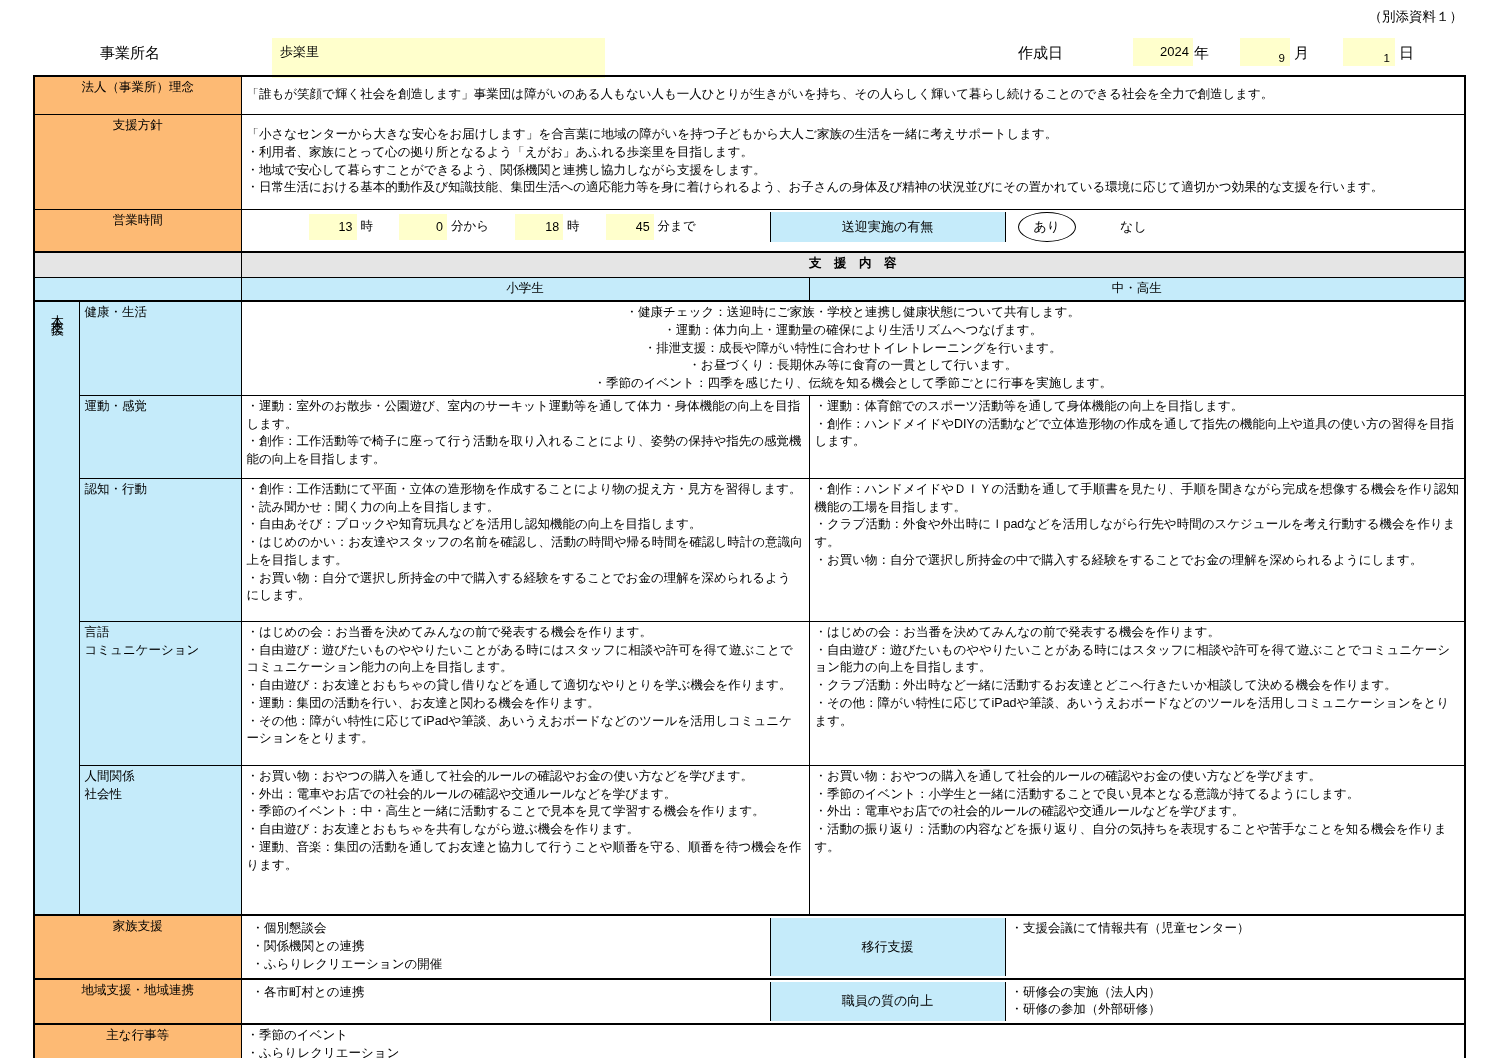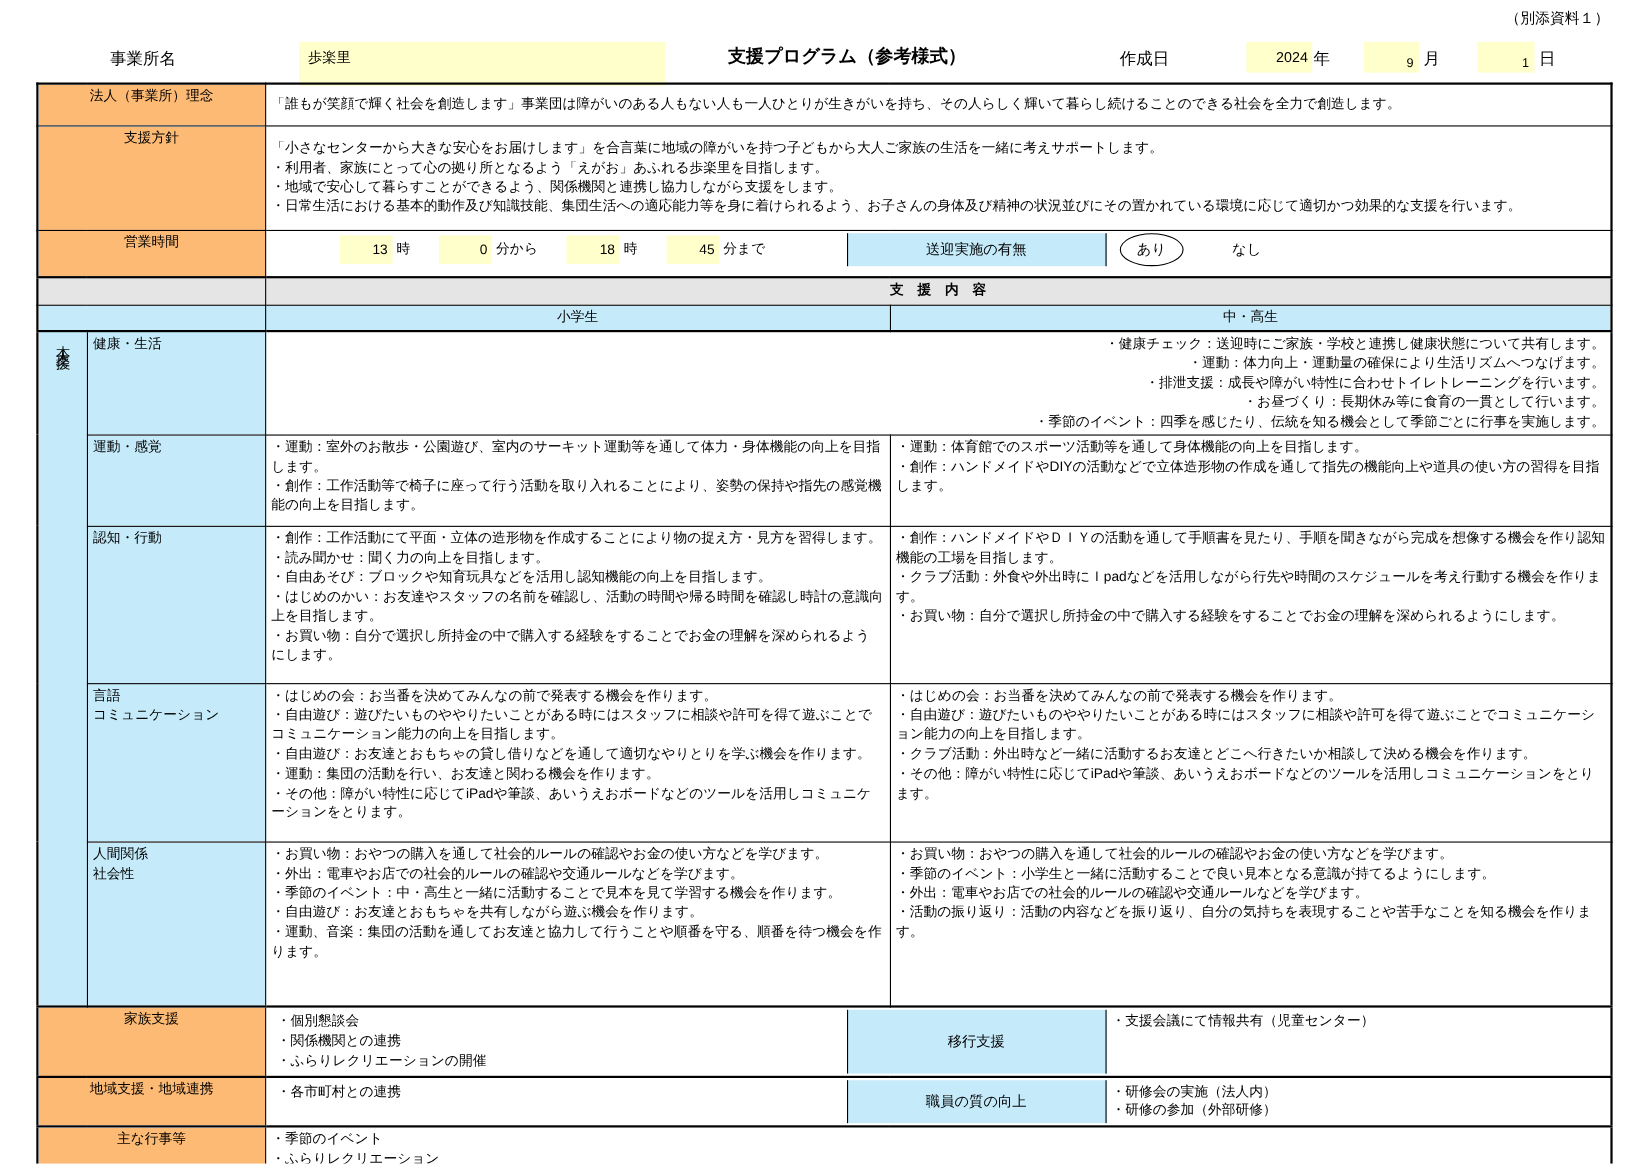--- a/index.html
+++ b/index.html
@@ -19,21 +19,21 @@
   table.main td{border:1px solid #000;padding:2px 5px;font-size:12.5px;line-height:1.42;vertical-align:top;box-sizing:border-box;overflow:hidden;}
   table.main{border:2px solid #000;}
   tr.thick td{border-top-width:2px;}
   td.lbl{background:#fdba74;text-align:center;vertical-align:middle;font-size:13px;white-space:pre-line;}
   td.side{background:#c5ebfa;text-align:center;vertical-align:middle;}
   .vtext{writing-mode:vertical-rl;letter-spacing:3px;font-size:13px;margin:0 auto;}
   td.catlbl{background:#c5ebfa;text-align:left;vertical-align:middle;font-size:13px;white-space:pre-line;padding-left:6px;}
   td.hdrband{background:#e5e5e5;text-align:center;vertical-align:middle;font-weight:bold;font-size:13px;}
   td.colhdr{background:#c5ebfa;text-align:center;vertical-align:middle;font-size:13px;}
   .lines{white-space:pre-line;}
-  td.center-cell{text-align:right;vertical-align:middle;}
+  td.center-cell{text-align:center;vertical-align:middle;}
   td.nopad{padding:0;}
   .flexrow{display:flex;height:100%;align-items:stretch;}
   .hours-area{width:523px;display:flex;align-items:center;box-sizing:border-box;padding-left:62px;}
   .tgrp{display:flex;align-items:center;margin-right:26px;}
   .tval{background:#ffffcc;width:48px;height:26px;line-height:26px;text-align:right;padding-right:4px;box-sizing:border-box;font-size:12.5px;}
   .tunit{margin-left:4px;font-size:12.5px;}
   .bluecell{width:236px;background:#c5ebfa;border-left:1px solid #000;border-right:1px solid #000;display:flex;align-items:center;justify-content:center;font-size:13px;box-sizing:border-box;}
   .pickup-area{flex:1;display:flex;align-items:center;padding-left:12px;}
   .circ{border:1.6px solid #000;border-radius:50%;padding:5px 15px;font-size:13px;}
   .no-opt{margin-left:44px;font-size:13px;}
@@ -41,21 +41,20 @@
   .bflex-rest{flex:1;box-sizing:border-box;padding:2px 5px;}
 </style>
 </head>
 <body>
 
 <div class="page">
 
   <div class="abs note">（別添資料１）</div>
   <div class="abs hdr-label" style="left:100px;top:44px;">事業所名</div>
   <div class="abs ybox office-box">歩楽里</div>
-  <div class="abs title">支援プログラム（参考様式）</div>
   <div class="abs hdr-label" style="left:1018px;top:44px;">作成日</div>
   <div class="abs ybox year-box">2024</div>
   <div class="abs hdr-label" style="left:1194px;top:44px;">年</div>
   <div class="abs ybox month-box">9</div>
   <div class="abs hdr-label" style="left:1294px;top:44px;">月</div>
   <div class="abs ybox day-box">1</div>
   <div class="abs hdr-label" style="left:1399px;top:44px;">日</div>
 
   <table class="main">
     <colgroup>

